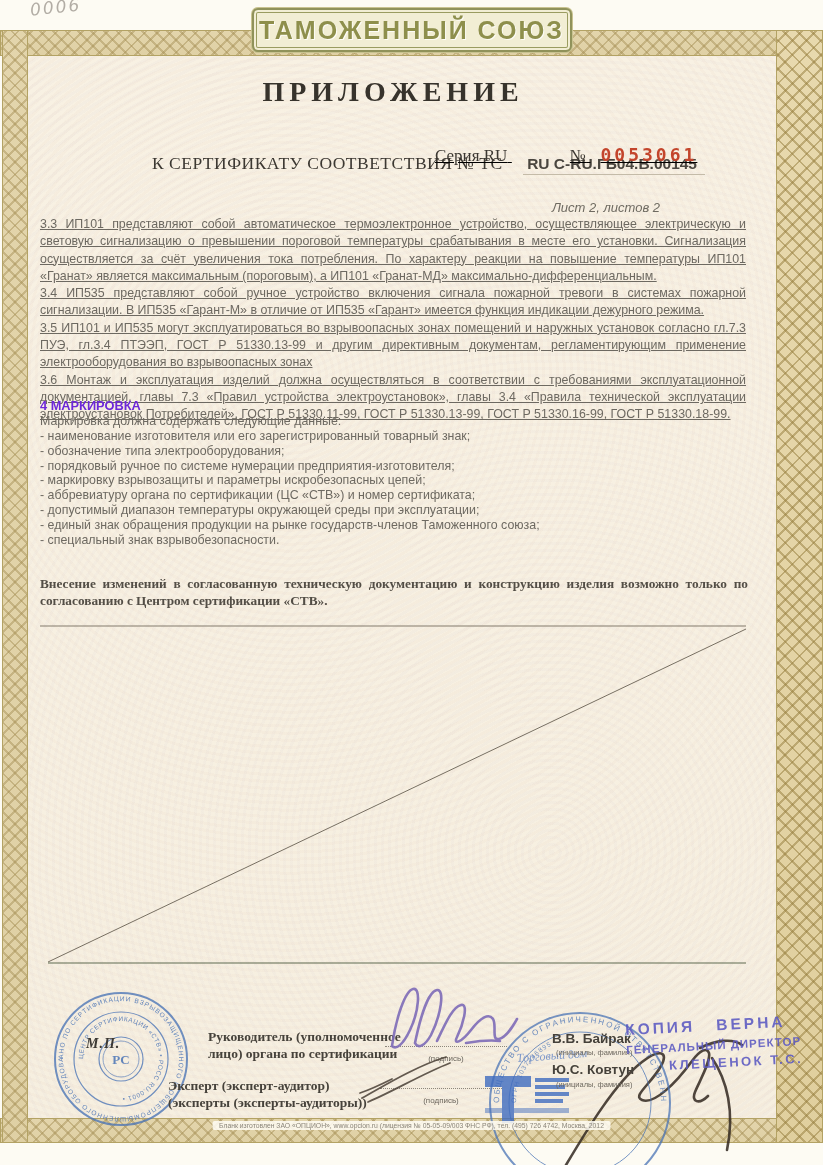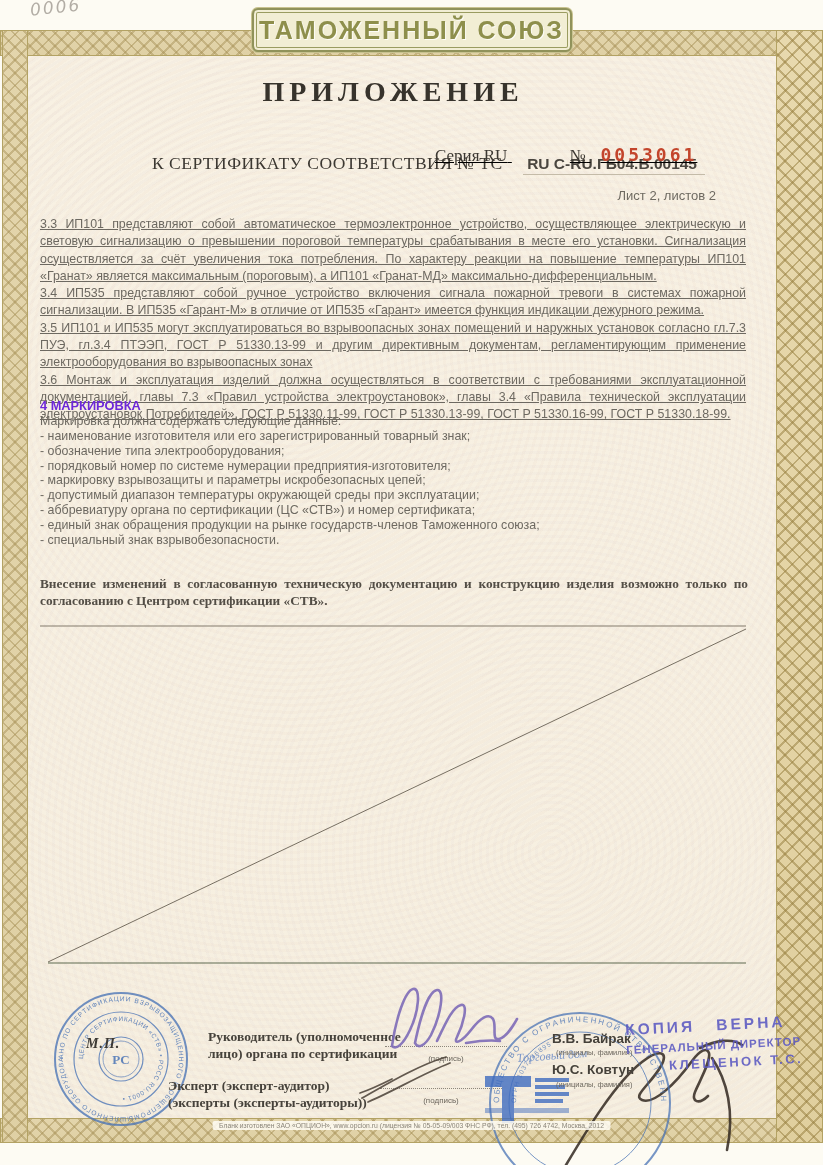--- a/index.html
+++ b/index.html
@@ -47,22 +47,22 @@
     font-family:"Liberation Serif",serif;font-size:28px;font-weight:600;letter-spacing:5px;color:#37332c;}
   .cert-line{position:absolute;left:152px;top:117px;white-space:nowrap;margin-top:36px;}
   .cert-label{font-family:"Liberation Serif",serif;font-size:17.5px;color:#3c3832;letter-spacing:.5px;}
   .cert-number{font-family:"Liberation Sans",sans-serif;font-weight:bold;font-size:15.5px;color:#4a463f;
     margin-left:16px;border-bottom:1px solid #c4bba8;padding:0 8px 2px 4px;}
   .series-line{position:absolute;left:435px;top:144px;white-space:nowrap;text-decoration:underline;}
   .series-label{font-family:"Liberation Serif",serif;font-size:17px;color:#3c3832;}
   .series-no{font-family:"Liberation Serif",serif;font-size:17px;color:#3c3832;margin-left:58px;}
   .series-number{font-family:"DejaVu Sans Mono",monospace;font-weight:bold;font-size:18px;
     color:#c3452c;letter-spacing:3px;margin-left:10px;}
-  .sheet-info{position:absolute;left:496px;top:188px;width:220px;text-align:right;
-    font-size:13px;color:#6e6a61;}
+  .sheet-info{position:absolute;left:496px;top:200px;width:220px;text-align:center;
+    font-size:13px;color:#6e6a61;font-style:italic;}
 
   
   .content{position:absolute;left:40px;top:216px;width:706px;color:#6d6961;
     font-size:12.4px;line-height:17.3px;}
   .content p{margin:0;text-align:justify;text-decoration:underline;}
   .marking-heading{position:absolute;left:40px;top:398px;font-weight:bold;font-size:12.8px;color:#6d28d9;}
   .marking-intro{position:absolute;left:40px;top:414px;font-size:12.4px;color:#6d6961;}
   .marking-list{position:absolute;left:40px;top:429px;width:706px;font-size:12.4px;color:#6d6961;line-height:14.8px;}
   .marking-list div{white-space:nowrap;}
   .bold-note{position:absolute;left:40px;top:576px;width:708px;font-weight:bold;
@@ -137,24 +137,24 @@
     <p>3.4 ИП535 представляют собой ручное устройство включения сигнала пожарной тревоги в системах пожарной сигнализации. В ИП535 «Гарант-М» в отличие от ИП535 «Гарант» имеется функция индикации дежурного режима.</p>
     <p>3.5 ИП101 и ИП535 могут эксплуатироваться во взрывоопасных зонах помещений и наружных установок согласно гл.7.3 ПУЭ, гл.3.4 ПТЭЭП, ГОСТ Р 51330.13-99 и другим директивным документам, регламентирующим применение электрооборудования во взрывоопасных зонах</p>
     <p>3.6 Монтаж и эксплуатация изделий должна осуществляться в соответствии с требованиями эксплуатационной документацией, главы 7.3 «Правил устройства электроустановок», главы 3.4 «Правила технической эксплуатации электроустановок Потребителей», ГОСТ Р 51330.11-99, ГОСТ Р 51330.13-99, ГОСТ Р 51330.16-99, ГОСТ Р 51330.18-99.</p>
   </div>
 
   <div class="marking-heading">4 МАРКИРОВКА</div>
   <div class="marking-intro">Маркировка должна содержать следующие данные:</div>
   <div class="marking-list">
     <div>- наименование изготовителя или его зарегистрированный товарный знак;</div>
     <div>- обозначение типа электрооборудования;</div>
-    <div>- порядковый номер по системе нумерации предприятия-изготовителя;</div>
+    <div>- порядковый ручное по системе нумерации предприятия-изготовителя;</div>
     <div>- маркировку взрывозащиты и параметры искробезопасных цепей;</div>
+    <div>- аббревиатуру органа по сертификации (ЦС «СТВ») и номер сертификата;</div>
     <div>- допустимый диапазон температуры окружающей среды при эксплуатации;</div>
-    <div>- аббревиатуру органа по сертификации (ЦС «СТВ») и номер сертификата;</div>
     <div>- единый знак обращения продукции на рынке государств-членов Таможенного союза;</div>
     <div>- специальный знак взрывобезопасности.</div>
   </div>
 
   <div class="bold-note">Внесение изменений в согласованную техническую документацию и конструкцию изделия возможно только по согласованию с Центром сертификации «СТВ».</div>
 
   <svg class="lines-svg" width="823" height="1165">
     <line x1="40" y1="626" x2="746" y2="626" stroke="#837a6c" stroke-width="1"></line>
     <line x1="746" y1="629" x2="48" y2="962" stroke="#776f62" stroke-width="1"></line>
     <line x1="48" y1="963" x2="746" y2="963" stroke="#5e6a50" stroke-width="1.2"></line>

